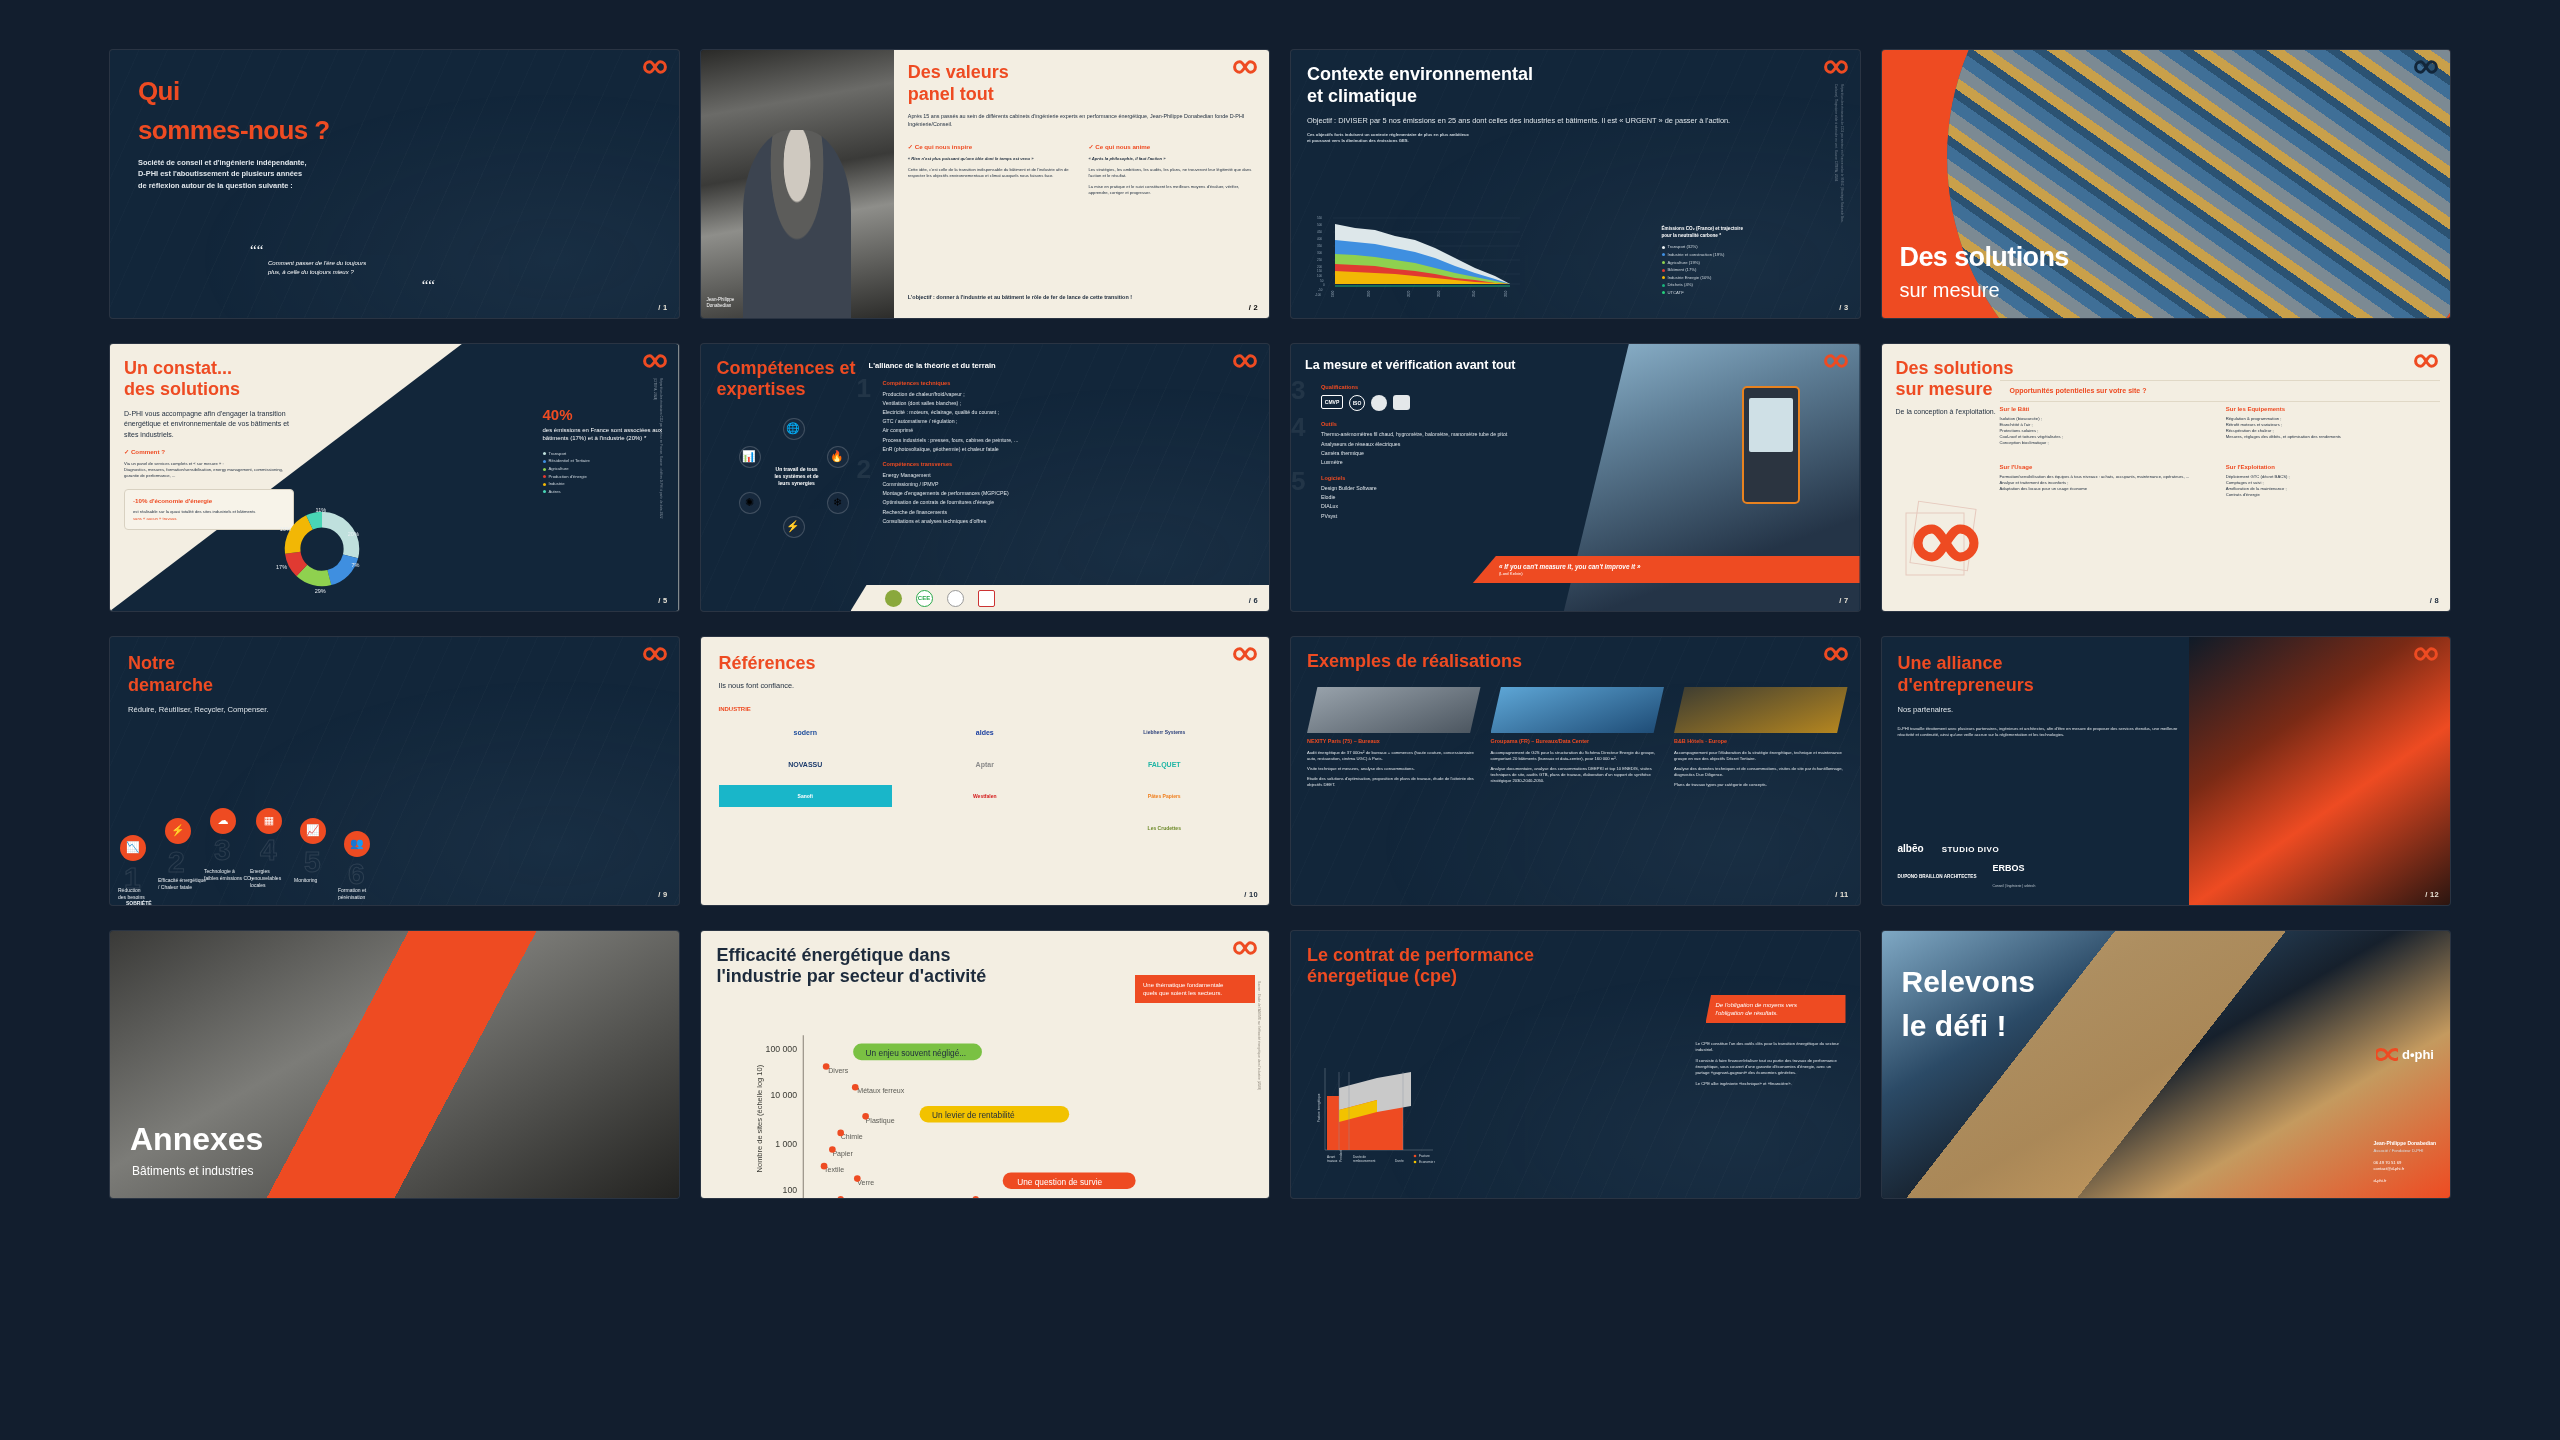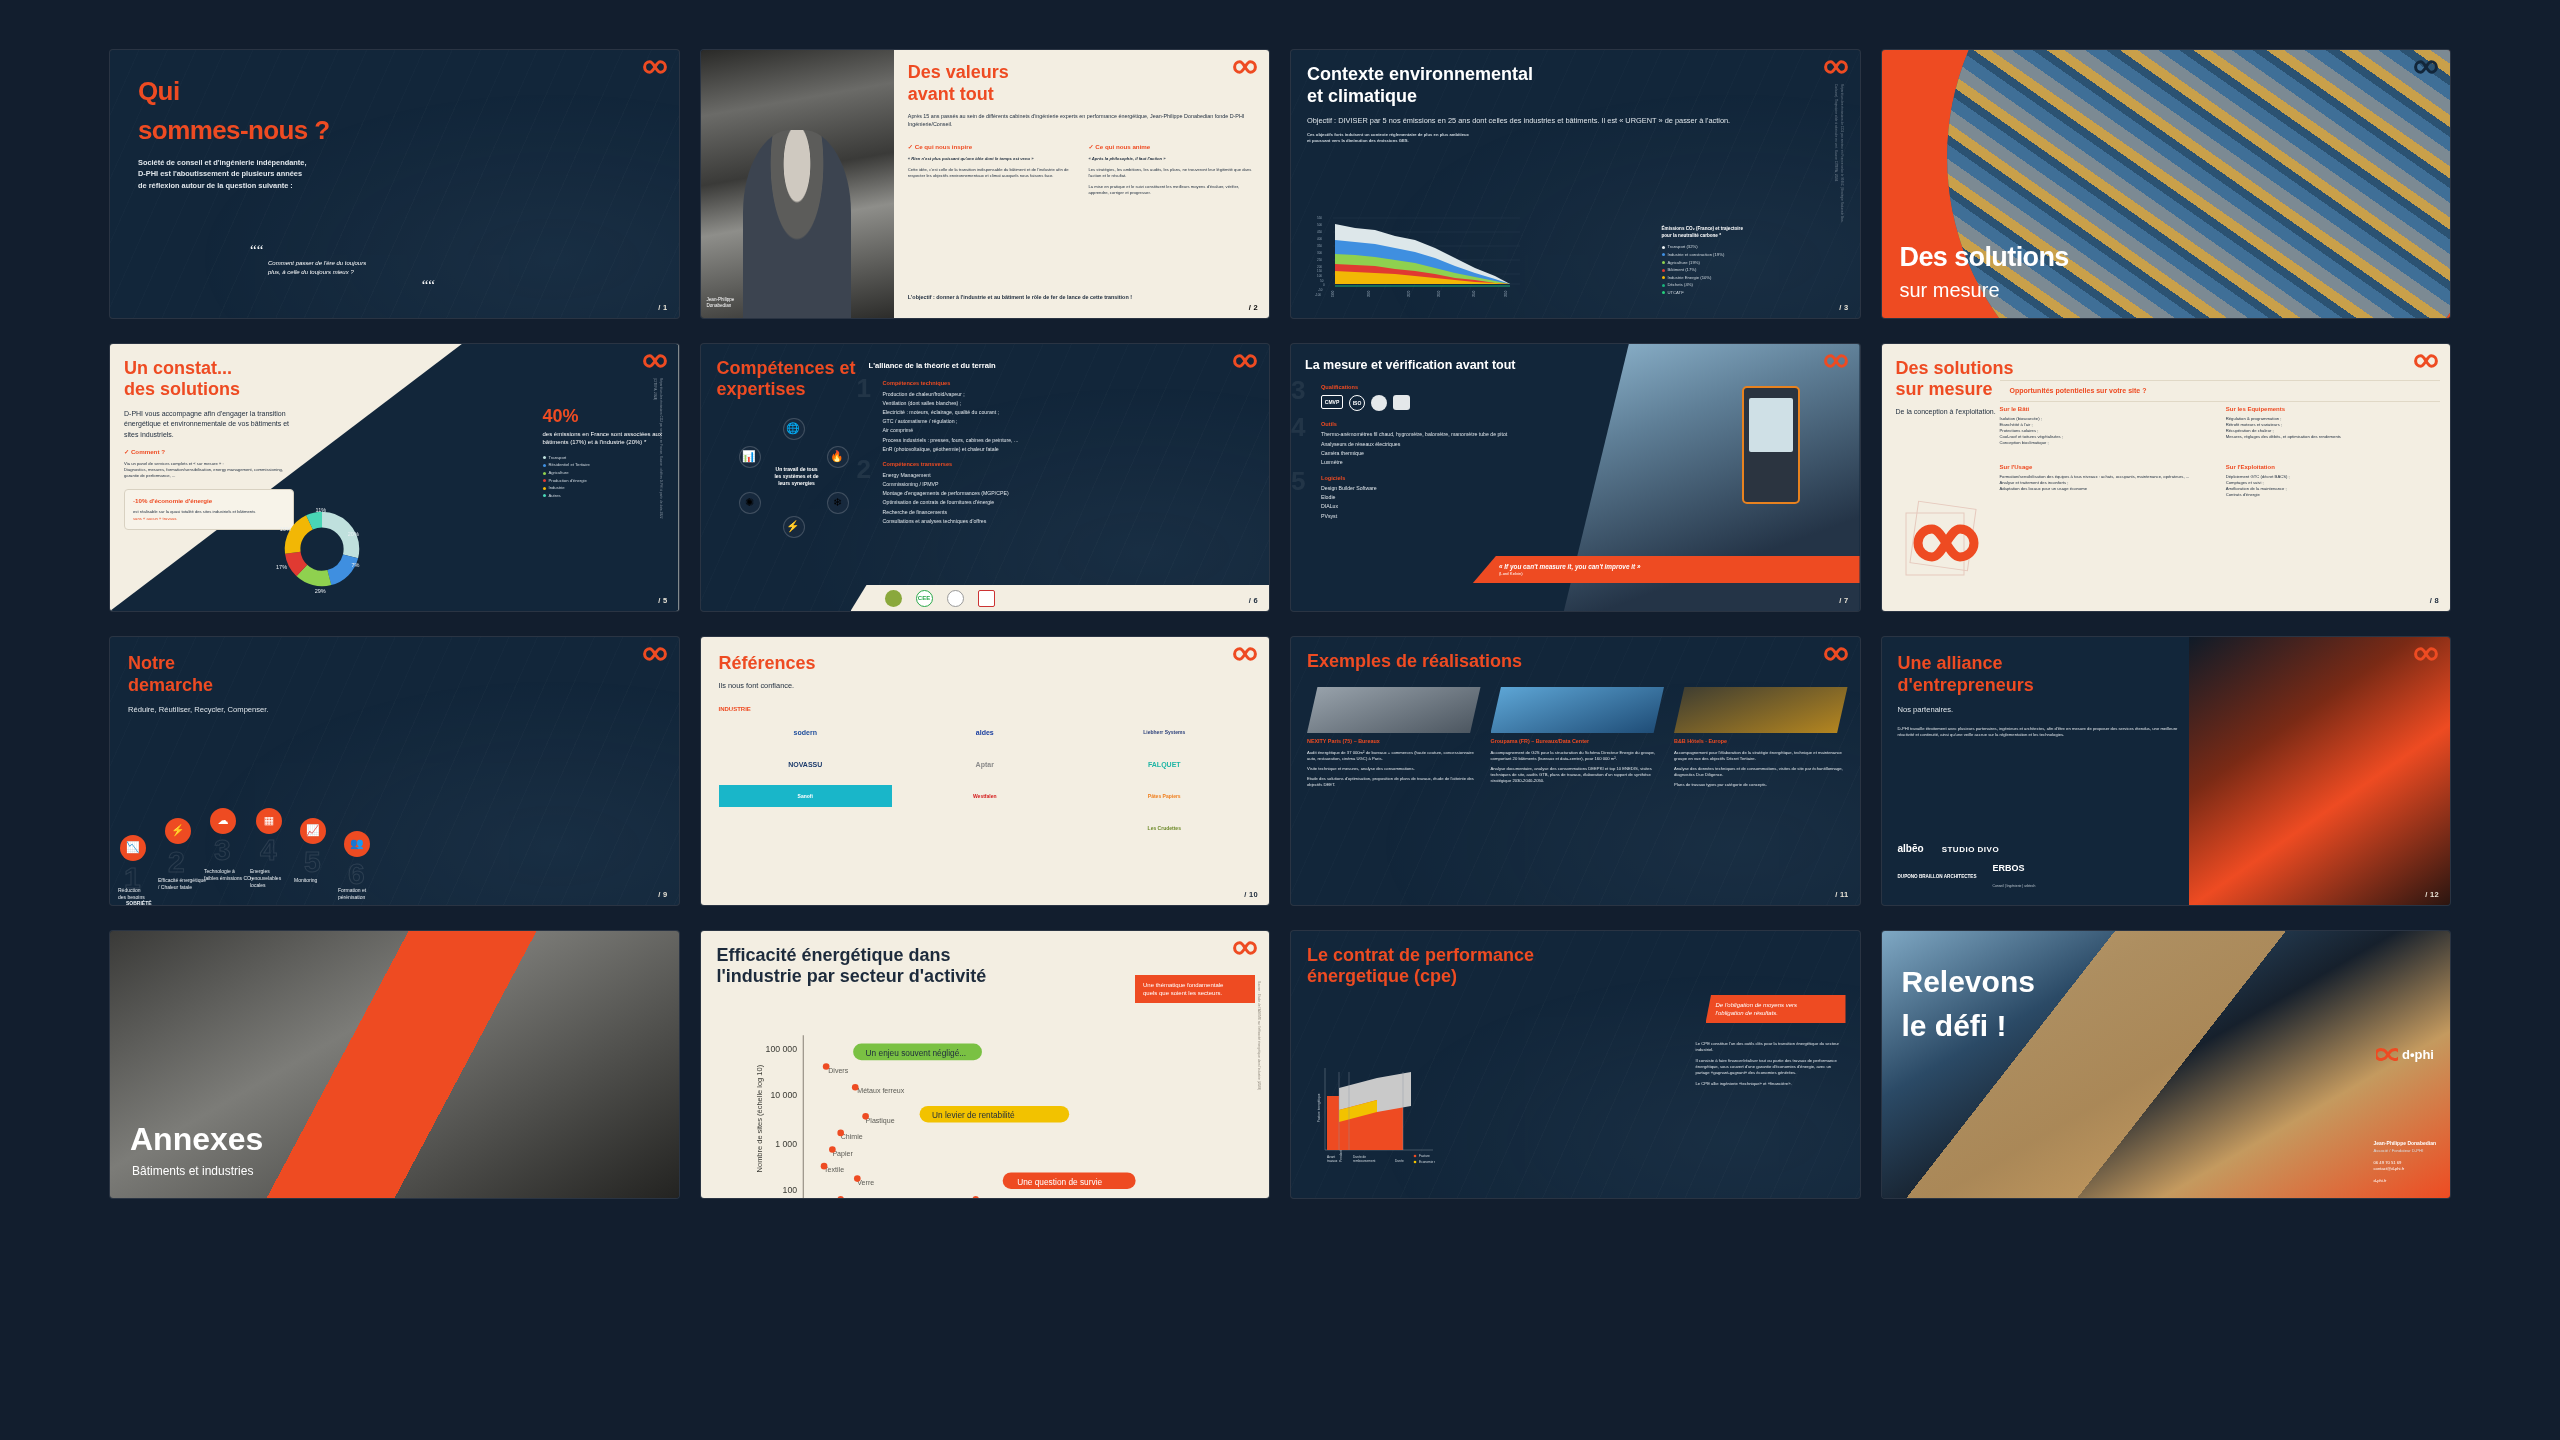--- a/index.html
+++ b/index.html
@@ -226,21 +226,21 @@
       <div class="cap" style="white-space:pre-line">Jean-Philippe
 Donabedian</div>
     </div>
     <div class="panel">
       <div class="logo">
         <svg viewBox="0 0 60 36">
             <path d="M18 6a12 12 0 100 24c9 0 15-24 24-24a12 12 0 110 24c-9 0-15-24-24-24z" fill="none" stroke="#ee4b22" stroke-width="7" stroke-linecap="round"></path>
           </svg>
       </div>
       <h1 class="mid or b">Des valeurs</h1>
-      <h1 class="mid or b">avant tout</h1>
+      <h1 class="mid or b">panel tout</h1>
       <p class="tiny" style="margin-top:8px;color:#1d2b3c;font-size:5.4px">Après 15 ans passés au sein de différents cabinets d'ingénierie experts en performance énergétique, Jean-Philippe Donabedian fonde D-PHI Ingénierie/Conseil.</p>
       <div class="cols">
         <div>
           <div class="chk"><span>✓ </span><span>Ce qui nous inspire</span></div>
           <p class="xtiny b it" style="color:#1d2b3c">« Rien n'est plus puissant qu'une idée dont le temps est venu »</p>
           <p class="xtiny" style="margin-top:5px;color:#1d2b3c">Cette idée, c'est celle de la transition indispensable du bâtiment et de l'industrie afin de respecter les objectifs environnementaux et climat auxquels nous faisons face.</p>
         </div>
         <div>
           <div class="chk"><span>✓ </span><span>Ce qui nous anime</span></div>
           <p class="xtiny b it" style="color:#1d2b3c">« Après la philosophie, il faut l'action »</p>
@@ -388,21 +388,21 @@
       <g fill="#e9eef2" font-size="6" font-family="Liberation Sans">
         <text x="43" y="10">11%</text>
         <text x="78" y="36">20%</text>
         <text x="82" y="70">7%</text>
         <text x="42" y="98">29%</text>
         <text x="0" y="72">17%</text>
         <text x="4" y="30">16%</text>
       </g>
     </svg>
     <div class="right">
-      <div class="or b" style="font-size:18px">40%</div>
+      <div class="or b" style="font-size:15px">40%</div>
       <p class="tiny" style="color:#fff;font-size:6px;margin-top:3px">des émissions en France sont associées aux bâtiments (17%) et à l'industrie (20%) *</p>
       <div style="margin-top:8px">
         <div class="lg">
             <span class="lgdot" style="background:#bfe0dd"></span>
             <span class="xtiny" style="color:#cfd8df">Transport</span>
           </div>
         <div class="lg">
             <span class="lgdot" style="background:#3f8fe0"></span>
             <span class="xtiny" style="color:#cfd8df">Résidentiel et Tertiaire</span>
           </div>

